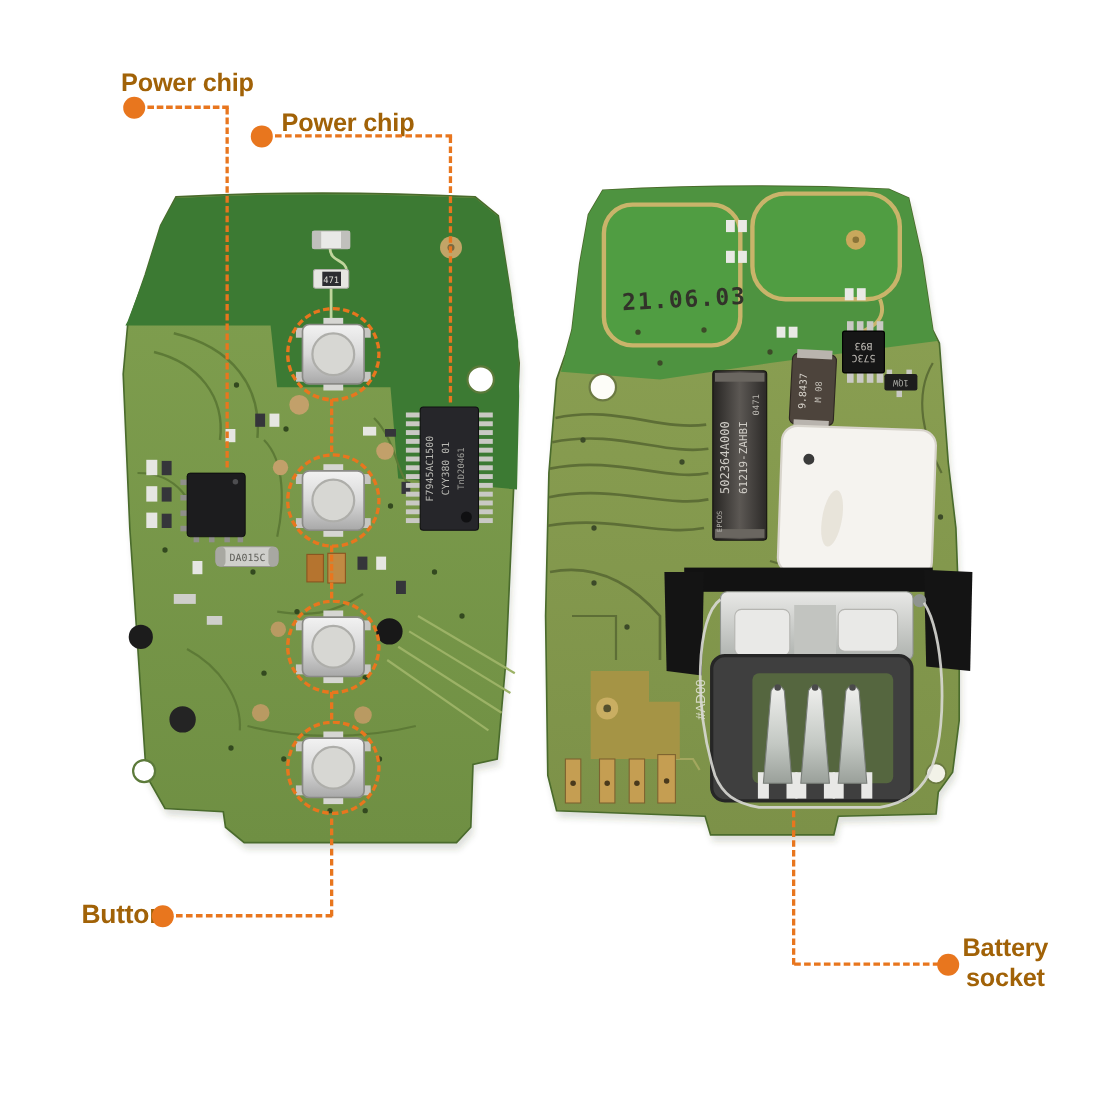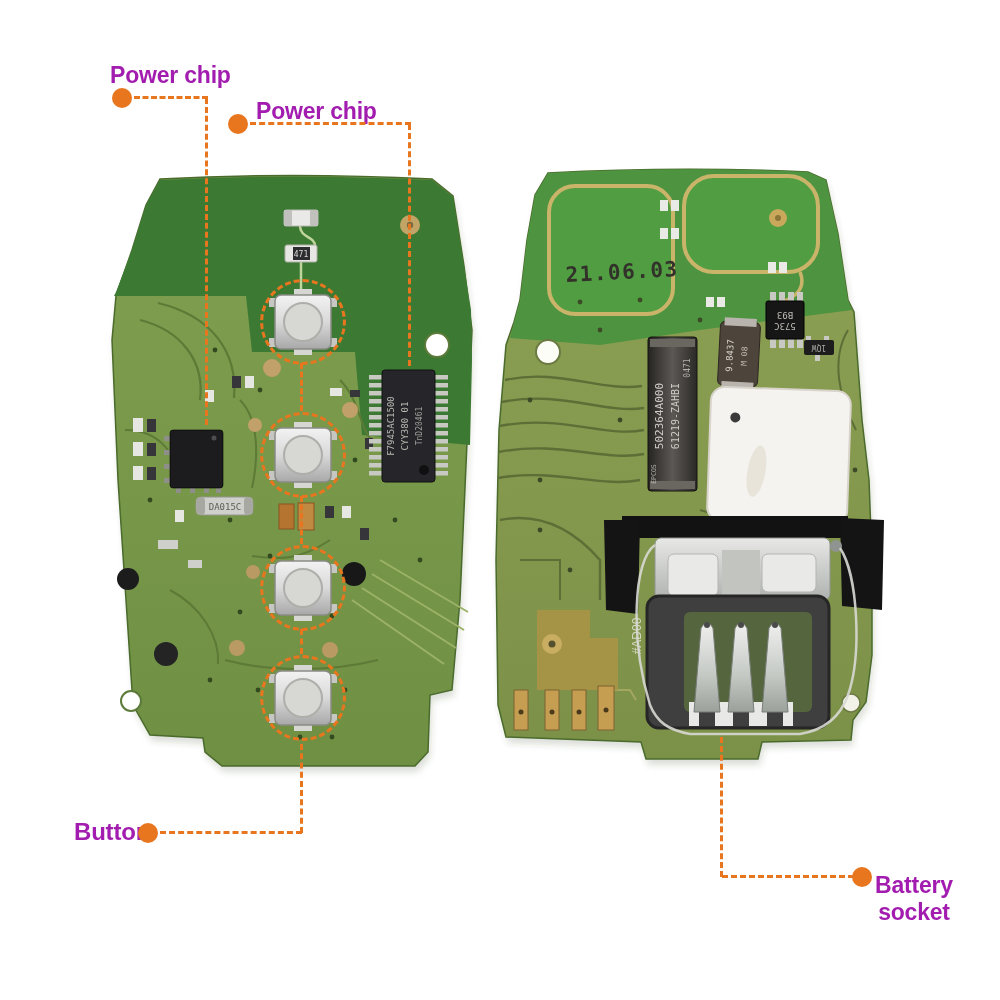--- a/index.html
+++ b/index.html
@@ -1,25 +1,25 @@
 <!DOCTYPE html>
 <html><head>
 <meta charset="utf-8">
 <style>
   html,body{margin:0;padding:0;background:#ffffff;}
   #stage{position:relative;width:1000px;height:1000px;background:#fff;overflow:hidden;
          font-family:"Liberation Sans",sans-serif;}
   #pcb-svg{position:absolute;left:0;top:0;}
-  .callout-label{position:absolute;color:#a21caf;font-weight:bold;font-size:23px;
+  .callout-label{position:absolute;color:#a16207;font-weight:bold;font-size:23px;
                  letter-spacing:-0.2px;white-space:nowrap;}
   .callout-dot{position:absolute;width:20px;height:20px;border-radius:50%;background:#e8761e;}
   .dash-h{position:absolute;border-top:3px dashed #e8761e;}
   .dash-v{position:absolute;border-left:3px dashed #e8761e;}
   .dash-circle{position:absolute;border:3px dashed #e8761e;border-radius:50%;}
-  .two-line{line-height:27px;text-align:center;margin-top:24px;}
+  .two-line{line-height:27px;text-align:center;}
   svg text{user-select:none;}
 </style>
 </head>
 <body>
 
 <div id="stage">
 
 <svg id="pcb-svg" width="1000" height="1000" viewBox="0 0 1000 1000">
   <defs>
     <linearGradient id="btnSilver" x1="0" y1="0" x2="0" y2="1">

